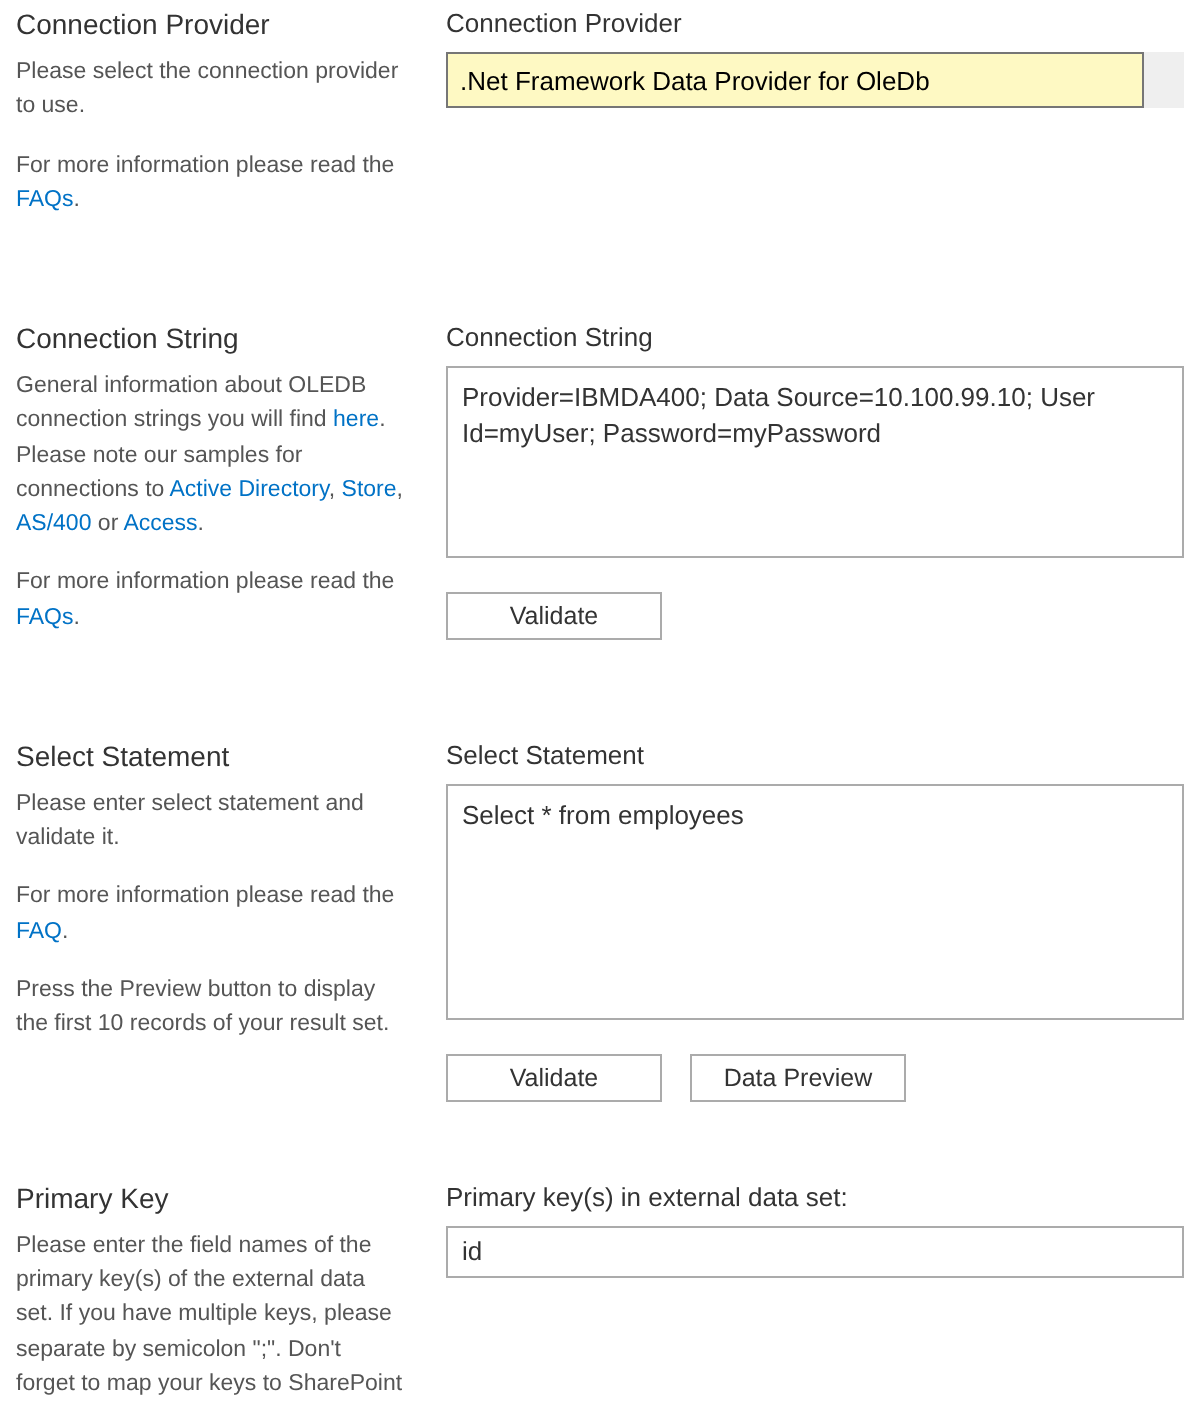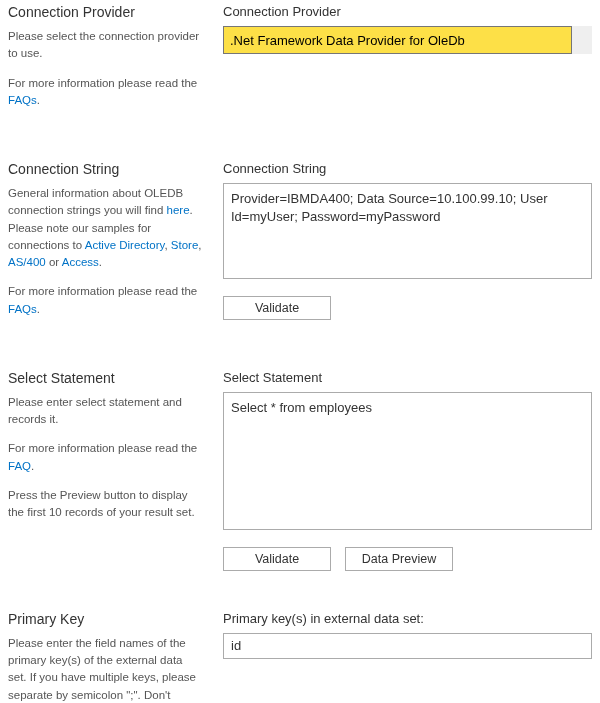--- a/index.html
+++ b/index.html
@@ -55,21 +55,21 @@
     .select-wrap {
       position: relative;
       width: 100%;
     }
     select {
       width: 100%;
       padding: 5px 6px;
       font-size: 13px;
       font-family: inherit;
       border: 1px solid #767676;
-      background: #fde047;
+      background: #fef9c3;
       appearance: none;
       height: 28px;
     }
     .select-wrap::after {
       content: "";
       position: absolute;
       right: 0;
       top: 0;
       bottom: 0;
       width: 20px;
@@ -90,21 +90,21 @@
       width: 100%;
       padding: 6px 7px;
       font-size: 13px;
       font-family: inherit;
       border: 1px solid #ababab;
       resize: none;
       line-height: 1.4;
       color: #333;
     }
     .ta-conn { height: 96px; }
-    .ta-select { height: 138px; }
+    .ta-select { height: 118px; }
     input[type="text"] {
       width: 100%;
       padding: 5px 7px;
       font-size: 13px;
       font-family: inherit;
       border: 1px solid #ababab;
       color: #333;
       height: 26px;
     }
     .btn-row {
@@ -160,21 +160,21 @@
     <textarea class="ta-conn" style="">Provider=IBMDA400; Data Source=10.100.99.10; User Id=myUser; Password=myPassword</textarea>
     <div class="btn-row">
       <button>Validate</button>
     </div>
   </div>
 </div>
 
 <div class="section">
   <div class="left-col">
     <div class="left-heading">Select Statement</div>
-    <div class="left-desc">Please enter select statement and records it.</div>
+    <div class="left-desc">Please enter select statement and validate it.</div>
     <div class="left-note">
       <span>For more information please read the </span><a href="#">FAQ</a><span>.</span>
     </div>
     <div class="left-note">Press the Preview button to display the first 10 records of your result set.</div>
   </div>
   <div class="right-col">
     <label class="right-label">Select Statement</label>
     <textarea class="ta-select" style="">Select * from employees</textarea>
     <div class="btn-row">
       <button>Validate</button>

